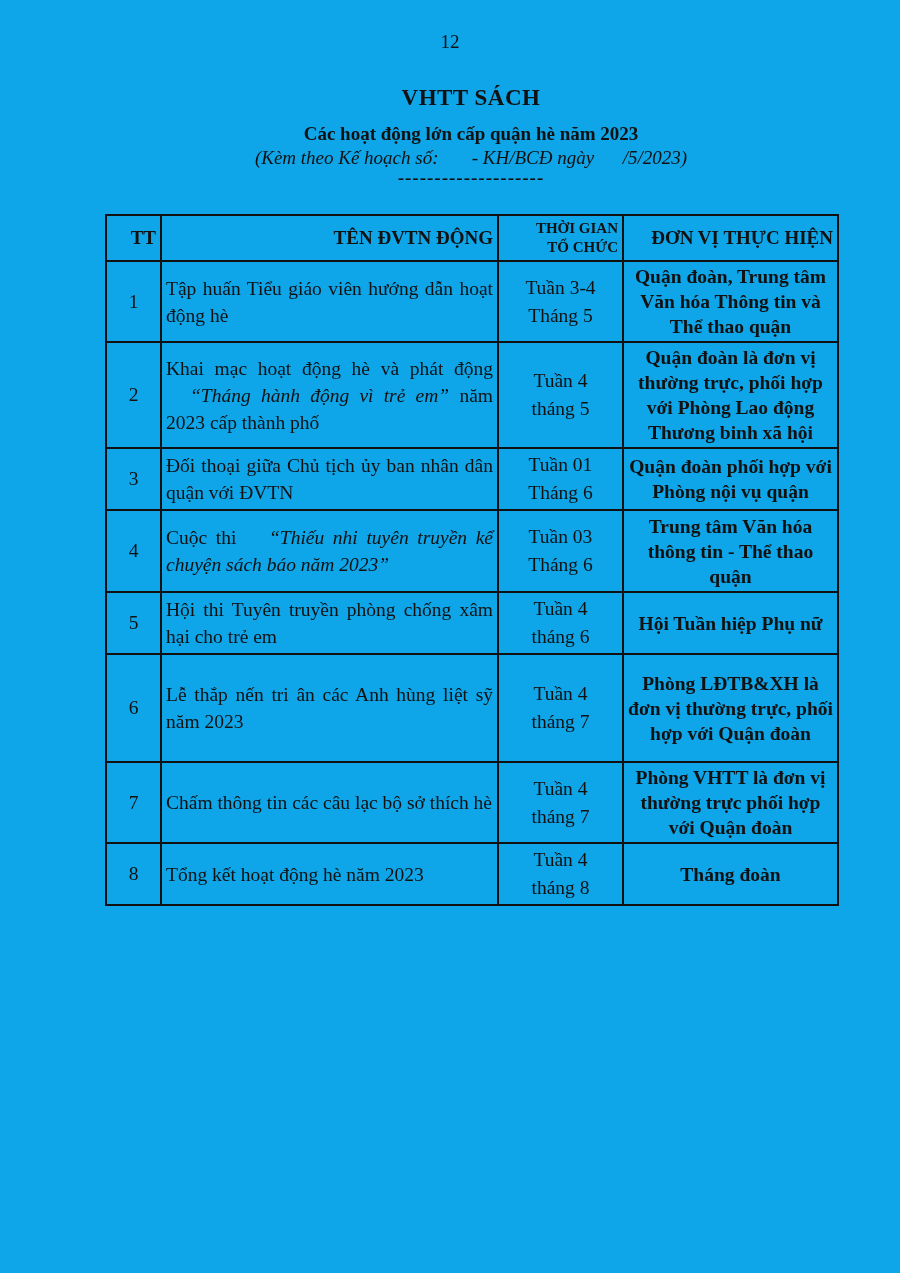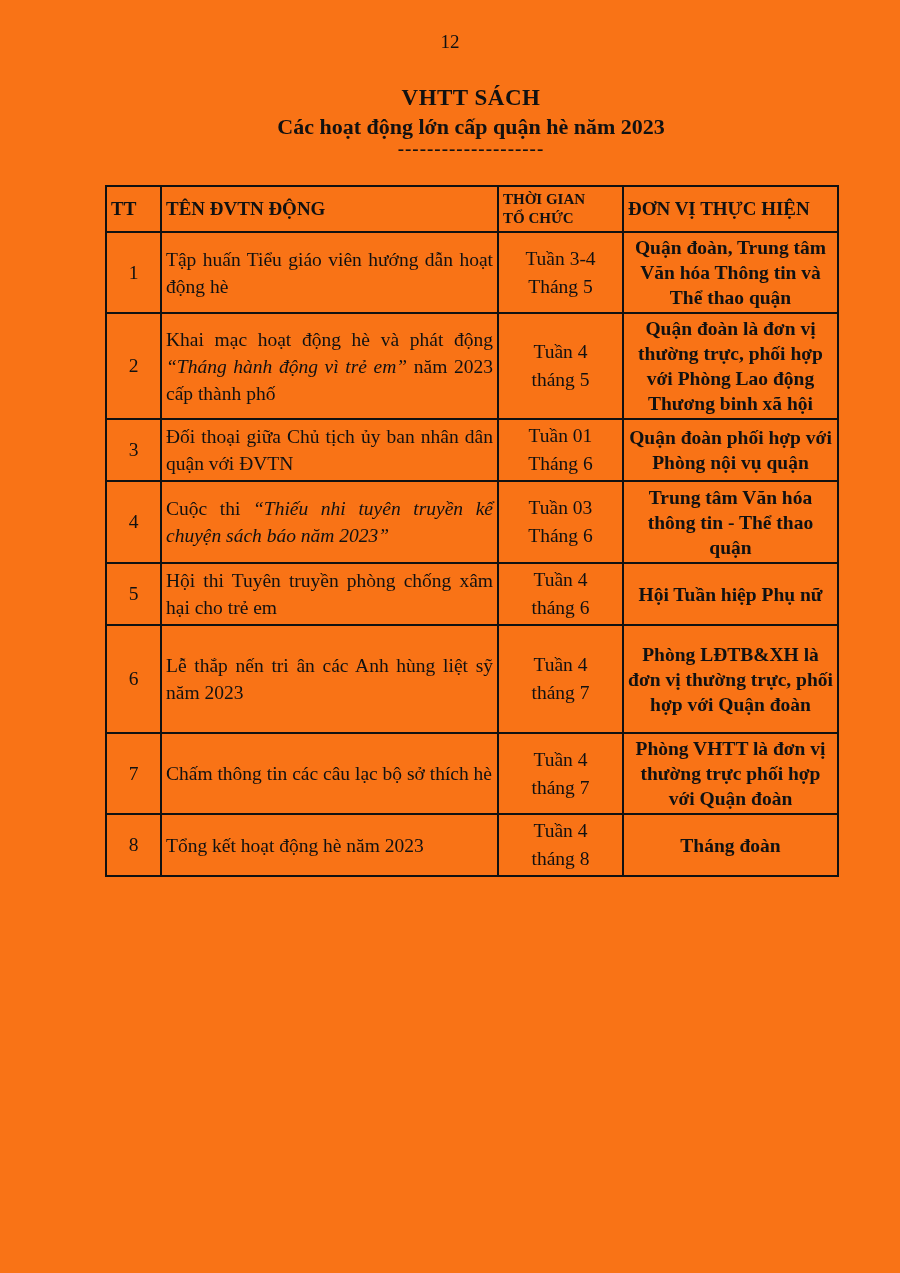--- a/index.html
+++ b/index.html
@@ -4,21 +4,21 @@
 <style>
   html, body {
     margin: 0;
     padding: 0;
     background: #ffffff;
   }
   .page {
     position: relative;
     width: 900px;
     height: 1273px;
-    background: #f97316;
+    background: #0ea5e9;
     color: #111111;
     font-family: "Liberation Serif", "DejaVu Serif", serif;
     overflow: hidden;
   }
   .content {
     width: 732px;
     margin-left: 105px;
   }
   .page-number {
     text-align: center;
@@ -28,22 +28,22 @@
   .heading {
     text-align: center;
   }
   .doc-title {
     margin-top: 32px;
     font-size: 23px;
     font-weight: bold;
     letter-spacing: 0.5px;
   }
   .doc-subtitle {
-    margin-top: 3px;
-    font-size: 22px;
+    margin-top: 12px;
+    font-size: 19px;
     font-weight: bold;
   }
   .doc-attachment {
     margin-top: 2px;
     font-size: 19px;
     font-style: italic;
     white-space: pre-wrap;
   }
   .doc-separator {
     margin-top: 0px;
@@ -67,36 +67,36 @@
   table.activities th,
   table.activities td {
     border: 2px solid #111111;
     vertical-align: middle;
     padding: 2px 4px;
   }
   table.activities thead tr { height: 46px; }
   th.hdr {
     font-size: 19px;
     font-weight: bold;
-    text-align: left;
+    text-align: right;
     line-height: 22px;
   }
   th.hdr-time {
     font-size: 15px;
     line-height: 19px;
   }
   td.tt {
     text-align: center;
   }
   td.name {
     text-align: justify;
     line-height: 27px;
     padding: 4px 9px;
   }
-  td.name i { font-style: italic; }
+  td.name i { font-style: italic; margin-left: 24px; }
   td.time {
     text-align: center;
     line-height: 28px;
     margin-top: 21px;
   }
   td.unit {
     text-align: center;
     line-height: 25px;
     padding: 2px 6px;
     font-weight: bold;
@@ -113,20 +113,21 @@
 </head>
 <body>
 
 <div class="page">
 
   <div class="page-number">12</div>
 
   <div class="content heading">
     <div class="doc-title">VHTT SÁCH</div>
     <div class="doc-subtitle">Các hoạt động lớn cấp quận hè năm 2023</div>
+    <div class="doc-attachment">(Kèm theo Kế hoạch số:       - KH/BCĐ ngày      /5/2023)</div>
     <div class="doc-separator">--------------------</div>
   </div>
 
   <table class="activities">
     <colgroup>
       <col class="c-tt">
         <col class="c-name">
         <col class="c-time">
         <col class="c-unit">
     </colgroup>

